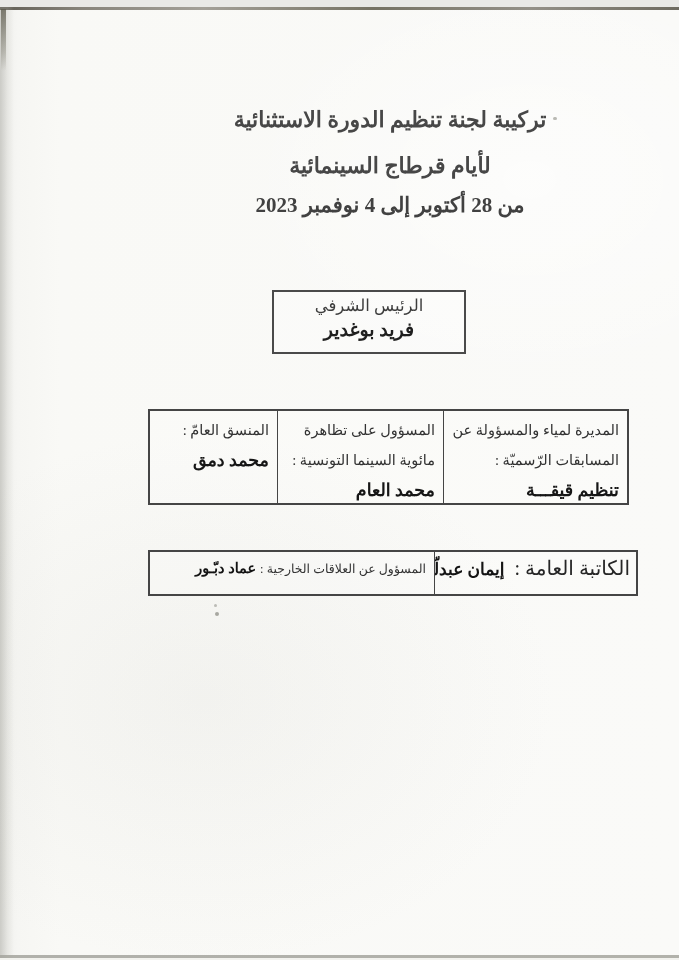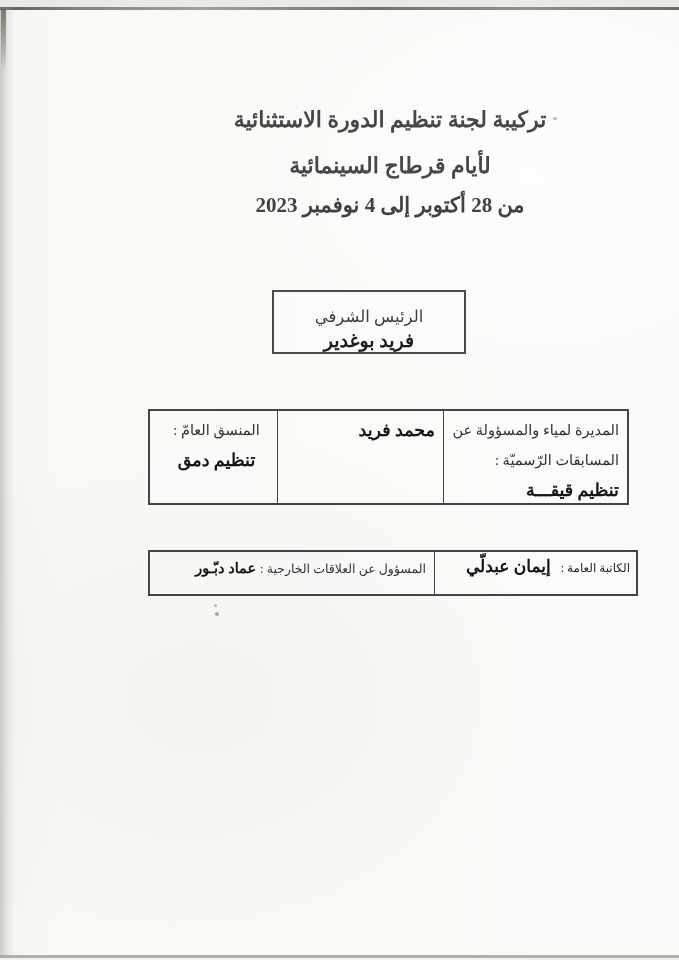--- a/index.html
+++ b/index.html
@@ -35,43 +35,43 @@
   .title-block{position:absolute;left:95px;top:0;width:590px;text-align:center;direction:rtl;}
   .title-line{position:absolute;left:0;width:100%;font-weight:bold;color:#474747;
     letter-spacing:.2px;}
   .t1{top:100px;font-size:22px;}
   .t2{top:146px;font-size:22px;}
   .t3{top:186px;font-size:21px;color:#414141;}
 
   
   .honorary-box{position:absolute;left:272px;top:283px;width:194px;height:64px;
     border:2px solid #4a4a4a;background:rgba(255,255,255,.25);
-    text-align:center;direction:rtl;box-sizing:border-box;padding-top:14px;}
+    text-align:center;direction:rtl;box-sizing:border-box;padding-top:3px;}
   .honorary-role{font-size:16.5px;color:#3d3d3d;line-height:22px;}
   .honorary-name{font-size:19px;font-weight:bold;color:#1f1f1f;line-height:25px;text-align:center;}
 
   
   .committee-table{position:absolute;left:148px;top:402px;width:481px;height:96px;
     border:2px solid #454545;box-sizing:border-box;display:flex;direction:rtl;
     background:rgba(255,255,255,.2);}
   .c-cell{box-sizing:border-box;padding:4px 8px 0 5px;overflow:hidden;}
   .c-cell.c0{width:183px;}
   .c-cell.c1{width:166px;border-right:1.5px solid #454545;}
-  .c-cell.c2{width:119px;border-right:1.5px solid #454545;text-align:center;}
+  .c-cell.c2{width:119px;border-right:1.5px solid #454545;}
   .c-role{font-size:14.5px;line-height:30px;color:#323232;}
   .c-name{font-size:17.5px;line-height:30px;font-weight:bold;color:#161616;}
 
   
   .secretary-table{position:absolute;left:148px;top:543px;width:490px;height:46px;
     border:2px solid #454545;box-sizing:border-box;display:flex;direction:rtl;
     background:rgba(255,255,255,.2);}
   .s-cell{box-sizing:border-box;overflow:hidden;white-space:nowrap;}
   .s-cell.s0{width:202px;padding:4px 6px 0 2px;border-left:1.5px solid #454545;}
   .s-cell.s1{width:284px;padding:7px 8px 0 12px;}
-  .s0 .s-role{font-size:12px;color:#262626;}
+  .s0 .s-role{font-size:20px;color:#262626;}
   .s0 .s-name{font-size:17px;font-weight:bold;color:#141414;margin-right:6px;}
   .s1 .s-role{font-size:12.5px;color:#333;}
   .s1 .s-name{font-size:14.5px;font-weight:bold;color:#141414;}
 </style>
 </head>
 <body>
 
 <div class="page">
 
   <div class="scan-top"></div>
@@ -93,25 +93,26 @@
     <div class="honorary-role">الرئيس الشرفي</div>
     <div class="honorary-name">فريد بوغدير</div>
   </div>
 
   <div class="committee-table">
     <div class="c-cell c0">
       <div class="c-role">المديرة لمياء والمسؤولة عن المسابقات الرّسميّة :</div>
       <div class="c-name">تنظيم قيقـــة</div>
     </div>
     <div class="c-cell c1">
-      <div class="c-name">محمد فريد</div>
+      <div class="c-role">المسؤول على تظاهرة مائوية السينما التونسية :</div>
+      <div class="c-name">محمد العام</div>
     </div>
     <div class="c-cell c2">
       <div class="c-role">المنسق العامّ :</div>
-      <div class="c-name">تنظيم دمق</div>
+      <div class="c-name">محمد دمق</div>
     </div>
   </div>
 
   <div class="secretary-table">
     <div class="s-cell s0">
       <span class="s-role">الكاتبة العامة :</span>
       <span class="s-name">إيمان عبدلّي</span>
     </div>
     <div class="s-cell s1">
       <span class="s-role">المسؤول عن العلاقات الخارجية :</span>

